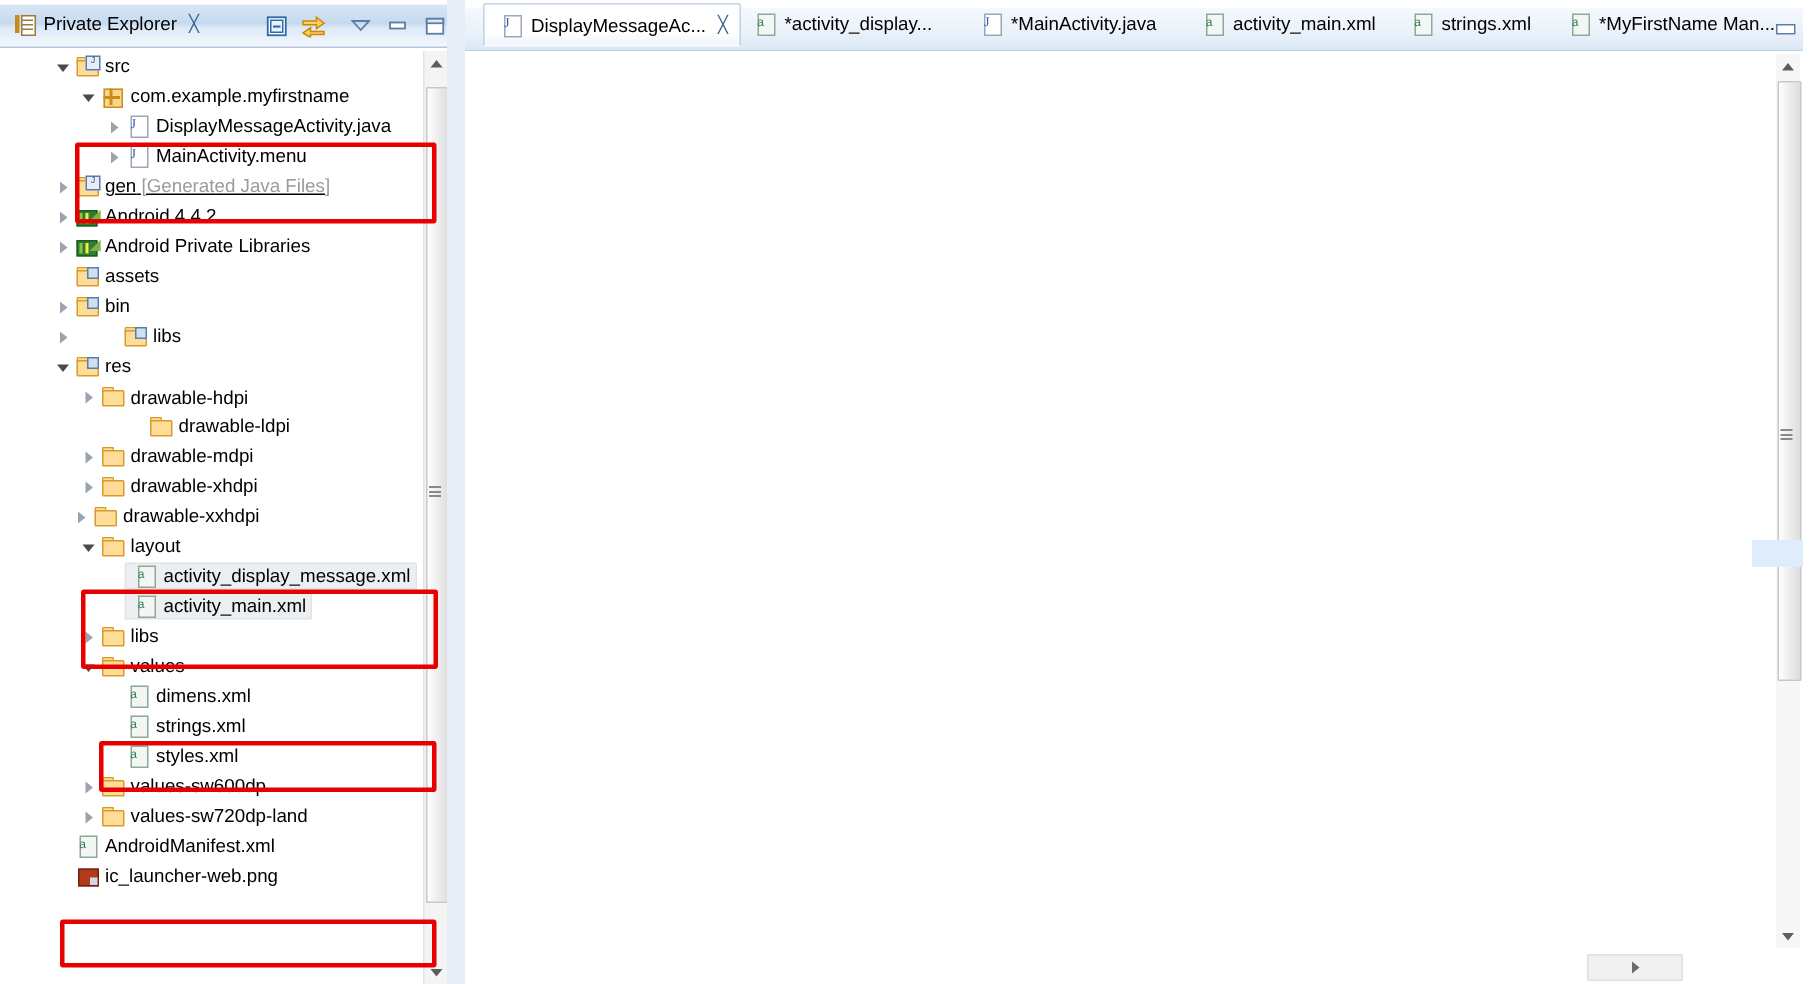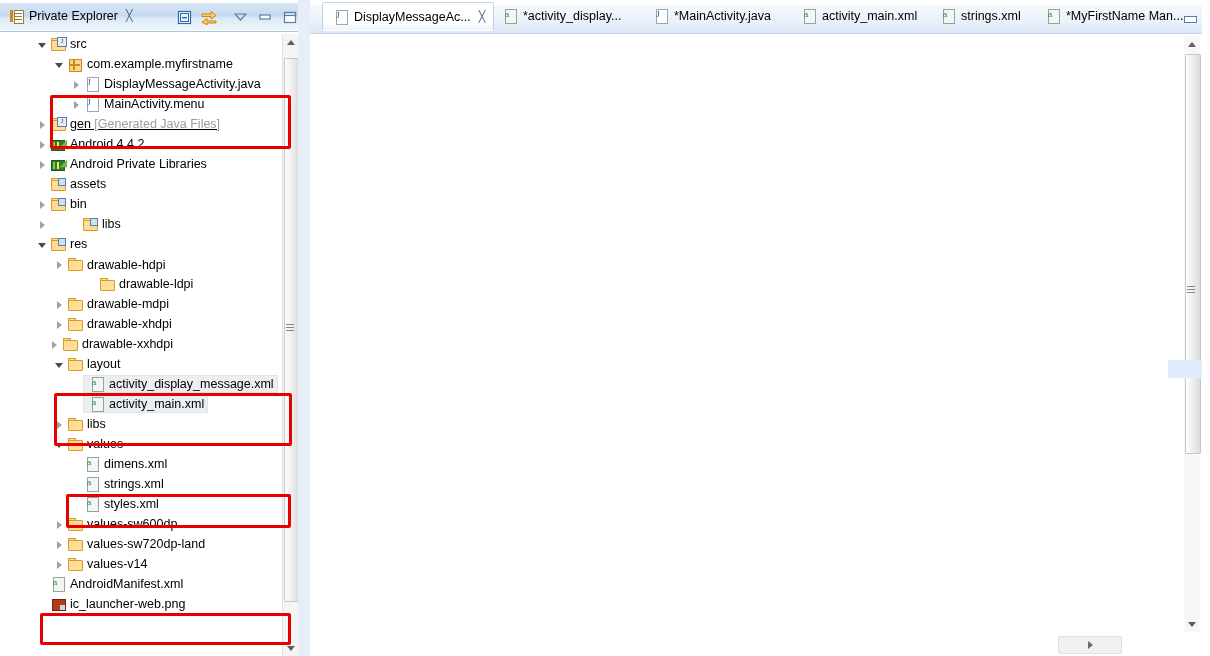--- a/index.html
+++ b/index.html
@@ -743,30 +743,20 @@
       <div class="trow" style="padding-left: 54px;">
         <span class="arrow collapsed"></span>
         <span style="display: flex; align-items: center;">
           <span class="ticon">
             <span class="folder-tab"></span>
             <span class="folder-base"></span>
           </span>
           <span class="tlabel">values-sw720dp-land</span>
         </span>
       </div>
-      <div class="trow" style="padding-left: 54px;">
-        <span class="arrow collapsed"></span>
-        <span style="display: flex; align-items: center;">
-          <span class="ticon">
-            <span class="folder-tab"></span>
-            <span class="folder-base"></span>
-          </span>
-          <span class="tlabel">values-v14</span>
-        </span>
-      </div>
       <div class="trow" style="padding-left: 37px;">
         <span class="arrow "></span>
         <span style="display: flex; align-items: center;">
           <span class="ticon">
             <span class="file-xml"></span>
             <span class="xml-a">a</span>
           </span>
           <span class="tlabel">AndroidManifest.xml</span>
         </span>
       </div>

